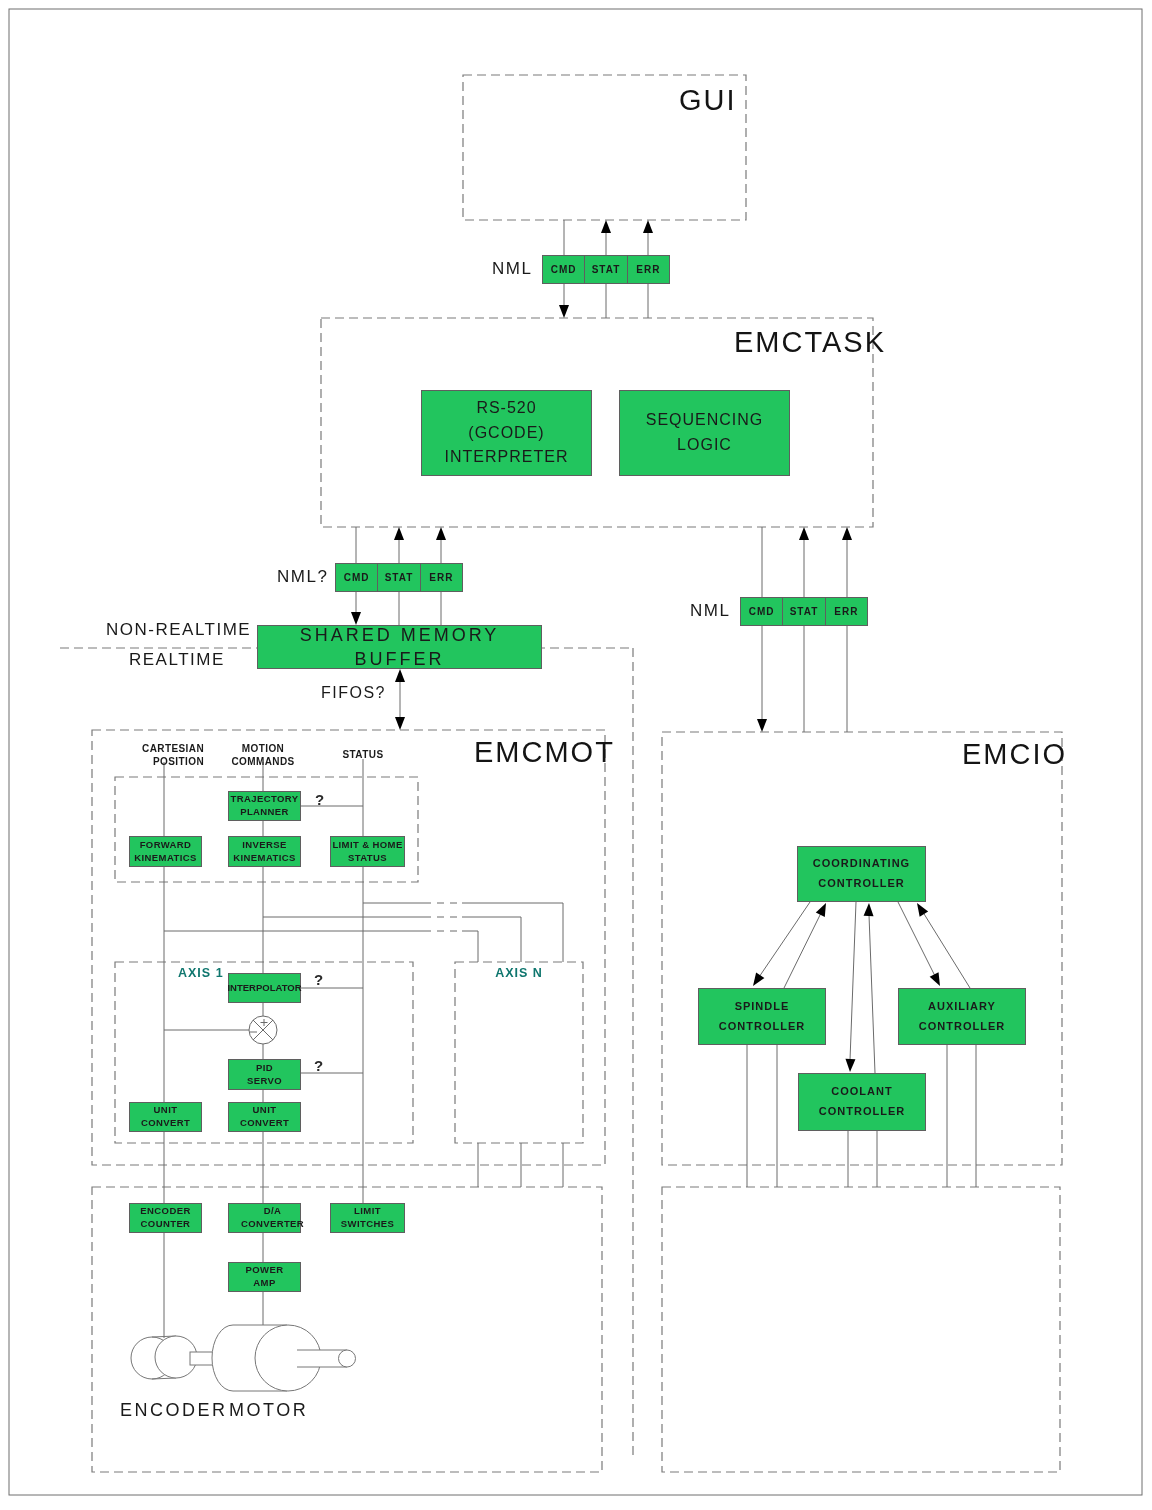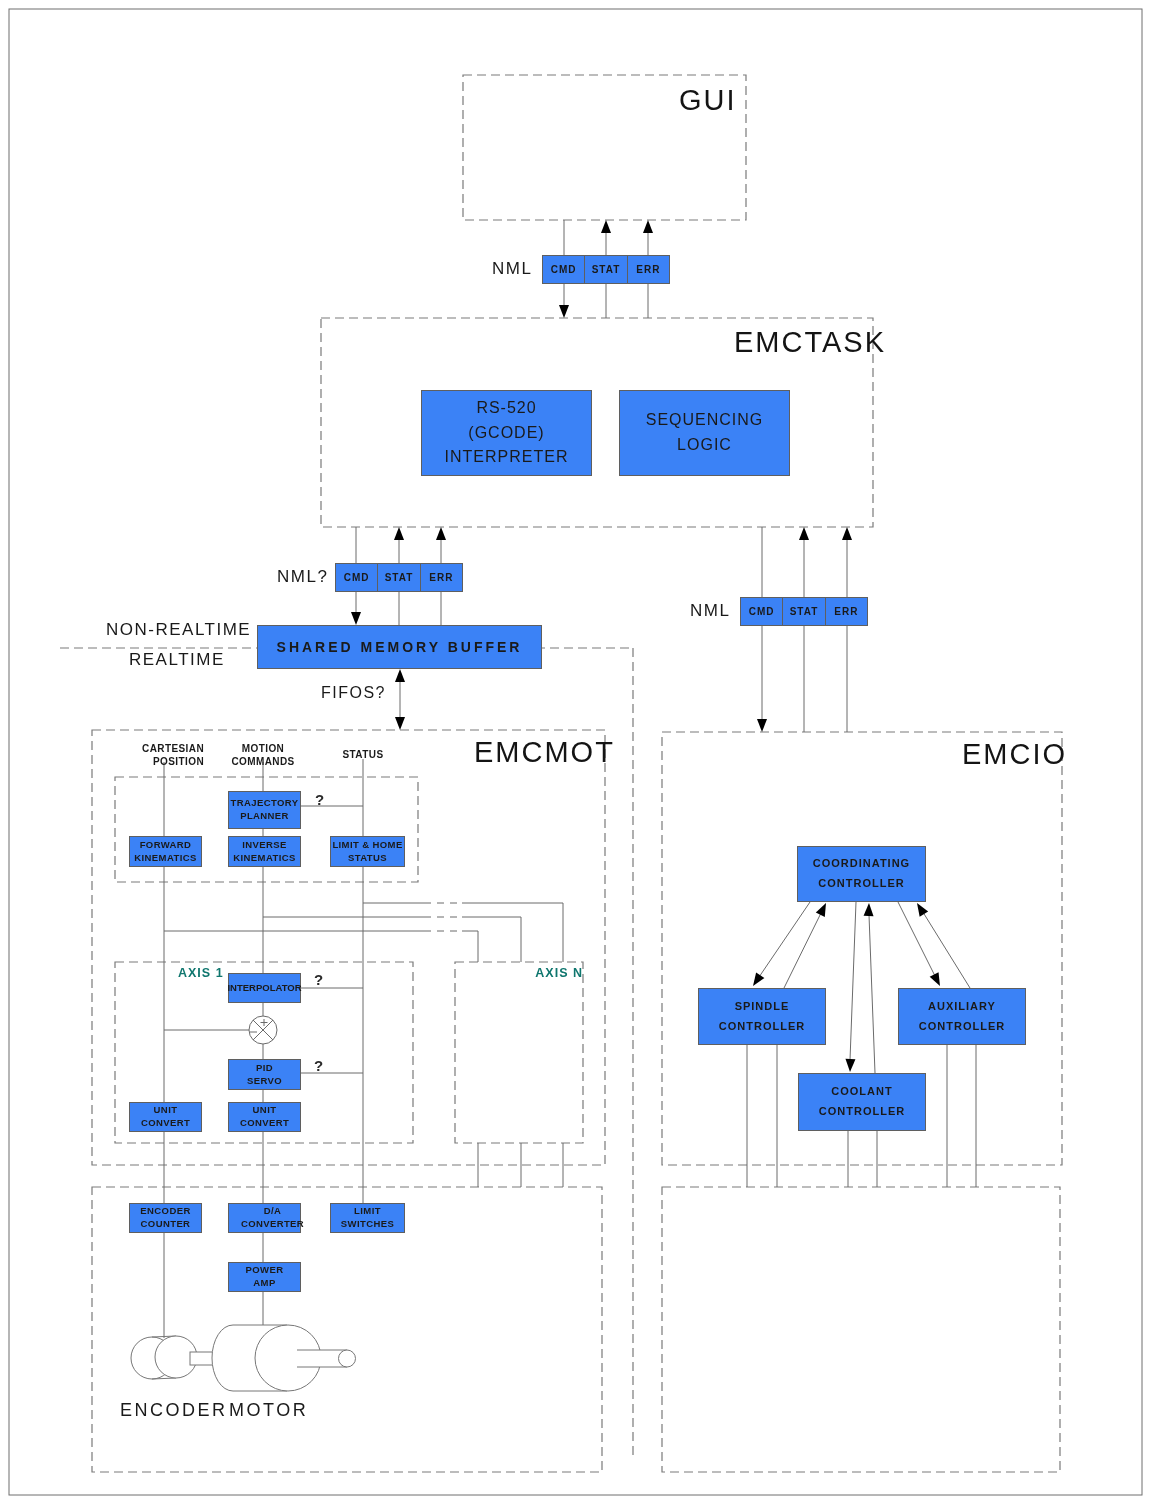--- a/index.html
+++ b/index.html
@@ -1,24 +1,24 @@
 <!DOCTYPE html>
 <html><head>
 <meta charset="utf-8">
 <style>
   html,body{margin:0;padding:0;background:#fff;}
   #page{position:relative;width:1152px;height:1510px;background:#ffffff;
         font-family:"Liberation Sans",sans-serif;overflow:hidden;}
   #wires{position:absolute;left:0;top:0;z-index:1;}
-  .box{position:absolute;box-sizing:border-box;border:1px solid #5f5f5f;background:#3b82f6;
+  .box{position:absolute;box-sizing:border-box;border:1px solid #5f5f5f;background:#22c55e;
        display:flex;align-items:center;justify-content:center;text-align:center;
        white-space:pre-line;font-weight:bold;font-size:9.5px;line-height:1.35;
        letter-spacing:.4px;color:#1a1a1a;z-index:3;}
   .big{font-weight:normal;font-size:16px;letter-spacing:1px;line-height:1.55;}
-  .smb{font-weight:bold;font-size:14px;letter-spacing:3px;}
+  .smb{font-weight:normal;font-size:18px;letter-spacing:3px;}
   .ctl{font-size:11px;letter-spacing:1px;line-height:1.8;}
   .nml{display:flex;align-items:stretch;justify-content:stretch;padding:0;font-size:10px;letter-spacing:1px;}
   .nml .cell{flex:1;display:flex;align-items:center;justify-content:center;}
   .nml .cell + .cell{border-left:1px solid #5f5f5f;}
   .t{position:absolute;font-size:29px;letter-spacing:2px;color:#141414;z-index:3;white-space:nowrap;}
   .lab{position:absolute;font-size:17px;letter-spacing:1.5px;color:#1a1a1a;z-index:3;white-space:nowrap;}
   .lab2{position:absolute;font-size:18px;letter-spacing:2.5px;color:#1a1a1a;z-index:3;white-space:nowrap;}
   .collab{position:absolute;font-weight:bold;font-size:10px;line-height:1.3;letter-spacing:.4px;
           color:#1a1a1a;text-align:center;white-space:pre-line;z-index:3;}
   .axlab{position:absolute;font-weight:bold;font-size:12.5px;letter-spacing:1px;color:#0f766e;z-index:3;}
@@ -200,38 +200,38 @@
 LOGIC</div>
 
 <div class="box smb" style="left:257px;top:625px;width:285px;height:44px;">SHARED MEMORY BUFFER</div>
 
 <div class="collab" style="left:124px;top:742px;width:80px;text-align:right;">CARTESIAN
 POSITION</div>
 <div class="collab" style="left:223px;top:742px;width:80px;">MOTION
 COMMANDS</div>
 <div class="collab" style="left:330px;top:748px;width:66px;">STATUS</div>
 
-<div class="box" style="left:228px;top:791px;width:73px;height:38px;">TRAJECTORY
+<div class="box" style="left:228px;top:791px;width:73px;height:30px;">TRAJECTORY
 PLANNER</div>
 <div class="box" style="left:129px;top:836px;width:73px;height:31px;">FORWARD
 KINEMATICS</div>
 <div class="box" style="left:228px;top:836px;width:73px;height:31px;">INVERSE
 KINEMATICS</div>
 <div class="box" style="left:330px;top:836px;width:75px;height:31px;">LIMIT &amp; HOME
 STATUS</div>
 <div class="box" style="left:228px;top:973px;width:73px;height:30px;letter-spacing:0;">INTERPOLATOR</div>
 <div class="box" style="left:228px;top:1059px;width:73px;height:31px;">PID
 SERVO</div>
 <div class="box" style="left:129px;top:1102px;width:73px;height:30px;">UNIT
 CONVERT</div>
 <div class="box" style="left:228px;top:1102px;width:73px;height:30px;">UNIT
 CONVERT</div>
 
 <div class="axlab" style="left:178px;top:966px;">AXIS 1</div>
-<div class="axlab ctr" style="left:455px;top:966px;width:128px;text-align:right;">AXIS N</div>
+<div class="axlab ctr" style="left:455px;top:966px;width:128px;">AXIS N</div>
 
 <div class="q" style="left:315px;top:791px;">?</div>
 <div class="q" style="left:314px;top:971px;">?</div>
 <div class="q" style="left:314px;top:1057px;">?</div>
 
 <div class="box ctl" style="left:797px;top:846px;width:129px;height:56px;">COORDINATING
 CONTROLLER</div>
 <div class="box ctl" style="left:698px;top:988px;width:128px;height:57px;">SPINDLE
 CONTROLLER</div>
 <div class="box ctl" style="left:898px;top:988px;width:128px;height:57px;">AUXILIARY

